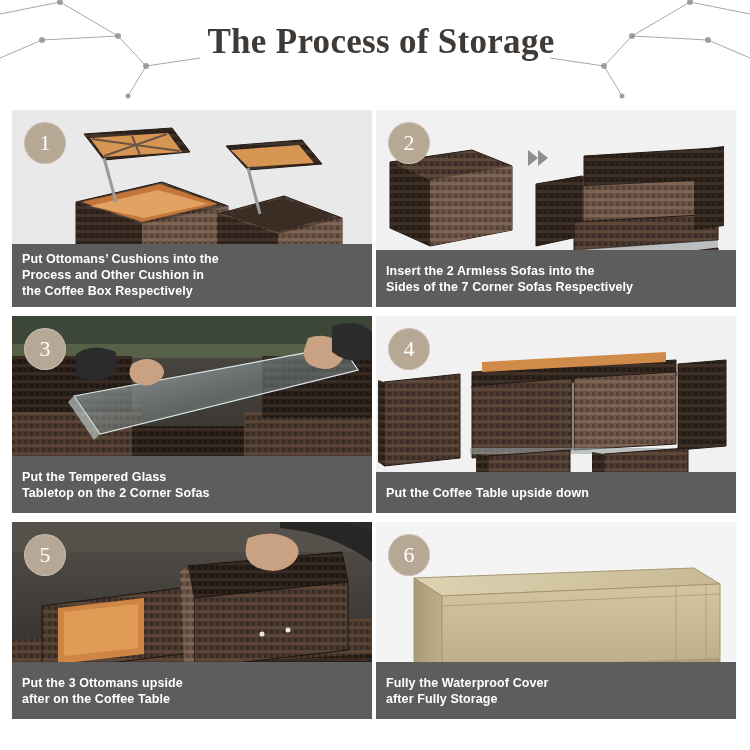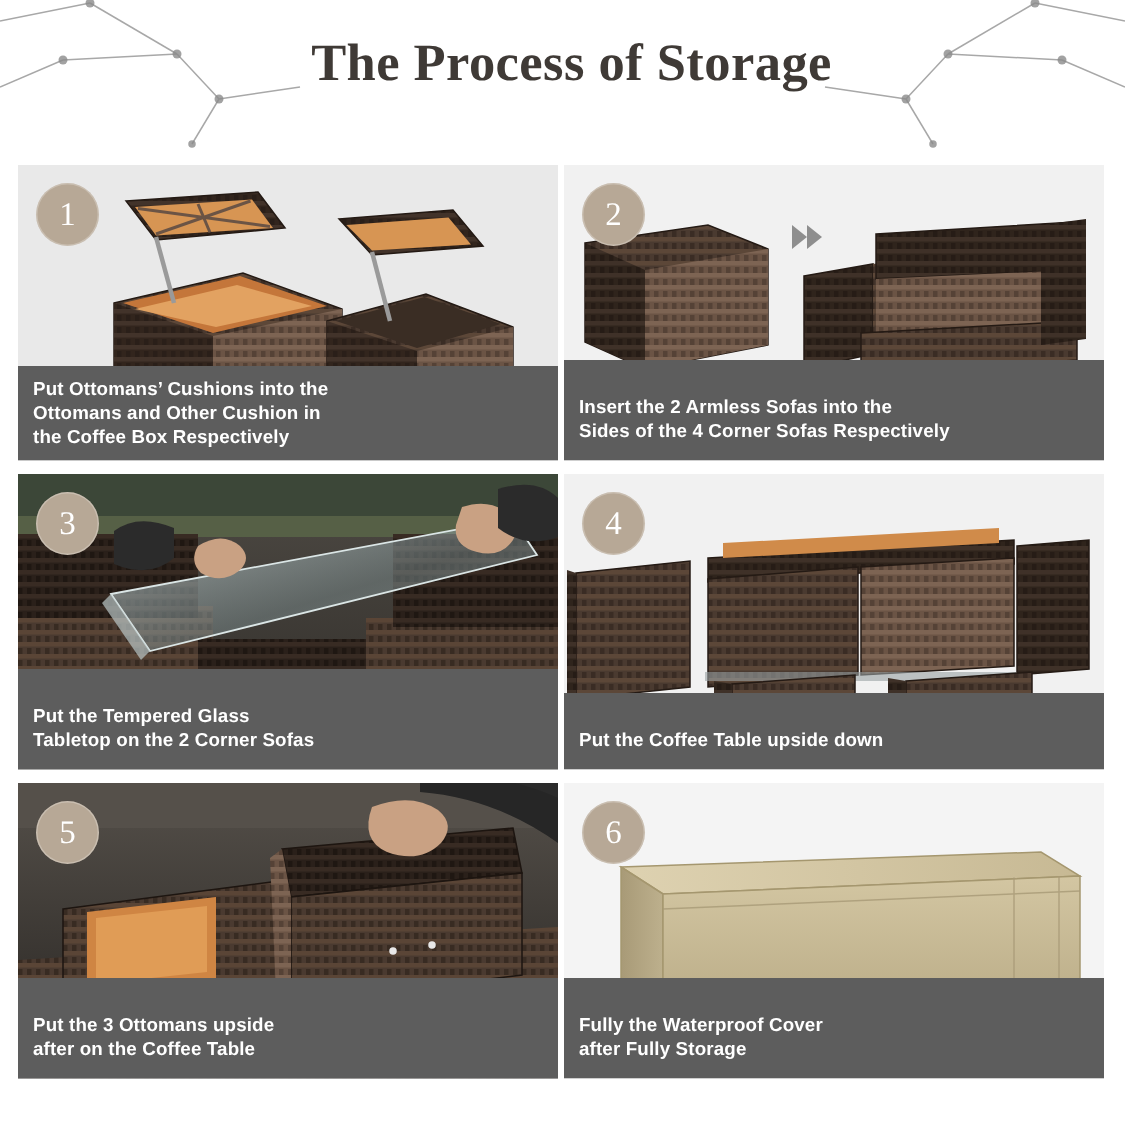--- a/index.html
+++ b/index.html
@@ -78,21 +78,21 @@
     left: 0; right: 0; bottom: 0;
     background: #5d5d5d;
     color: #ffffff;
     font-size: 12.5px;
     line-height: 16px;
     padding: 9px 10px 10px;
     z-index: 3;
     font-weight: bold;
     letter-spacing: .1px;
   }
-  .caption.two { padding: 23px 10px 12px; }
+  .caption.two { padding: 13px 10px 12px; }
   .caption.three { padding: 7px 10px 8px; }
 
   
   .bg1 { position:absolute; inset:0; background:#e9e9e9; }
   .floor1 { position:absolute; left:0; right:0; bottom:0; height:46px; background:#dcdcdc; }
 
   
   .bg-light { position:absolute; inset:0; background:#f1f1f1; }
 
   
@@ -192,21 +192,21 @@
         <polygon points="266,124 330,108 330,158 266,180" fill="url(#w1l)"></polygon>
         <polygon points="212,104 271,88 322,106 266,122" fill="#3a2d24"></polygon>
 
         <line x1="236" y1="58" x2="248" y2="104" stroke="#9a9a9a" stroke-width="3"></line>
         <line x1="92" y1="48" x2="104" y2="92" stroke="#9a9a9a" stroke-width="3"></line>
       </svg>
     </div>
     <div class="badge">1</div>
     <div class="caption three">
       <div>Put Ottomans’ Cushions into the</div>
-      <div>Ottomans and Other Cushion in</div>
+      <div>Process and Other Cushion in</div>
       <div>the Coffee Box Respectively</div>
     </div>
   </div>
 
   <div class="cell">
     <div class="photo">
       <div class="bg-light"></div>
       <svg width="360" height="197" viewBox="0 0 360 197" style="position:absolute;inset:0;">
         <defs>
           <pattern id="w2" width="6" height="8" patternUnits="userSpaceOnUse">
@@ -250,21 +250,21 @@
         <polygon points="196,150 262,142 262,176 196,186" fill="url(#w2)" stroke="#241a14"></polygon>
         <polygon points="196,150 196,186 176,180 176,146" fill="url(#w2d)"></polygon>
 
         <polygon points="276,146 342,138 342,174 276,182" fill="url(#w2)" stroke="#241a14"></polygon>
         <polygon points="276,146 276,182 258,178 258,142" fill="url(#w2d)"></polygon>
       </svg>
     </div>
     <div class="badge">2</div>
     <div class="caption two">
       <div>Insert the 2 Armless Sofas into the</div>
-      <div>Sides of the 4 Corner Sofas Respectively</div>
+      <div>Sides of the 7 Corner Sofas Respectively</div>
     </div>
   </div>
 
   <div class="cell">
     <div class="photo">
       <div class="bg-dark"></div>
       <svg width="360" height="197" viewBox="0 0 360 197" style="position:absolute;inset:0;">
         <defs>
           <pattern id="w3" width="6" height="8" patternUnits="userSpaceOnUse">
             <rect width="6" height="8" fill="#4a3a30"></rect>

